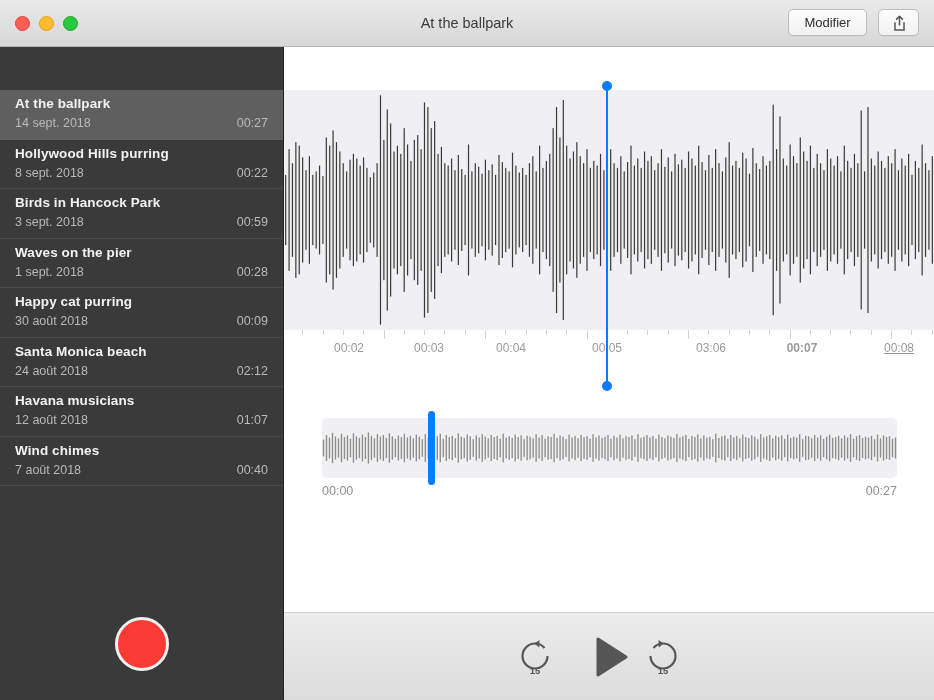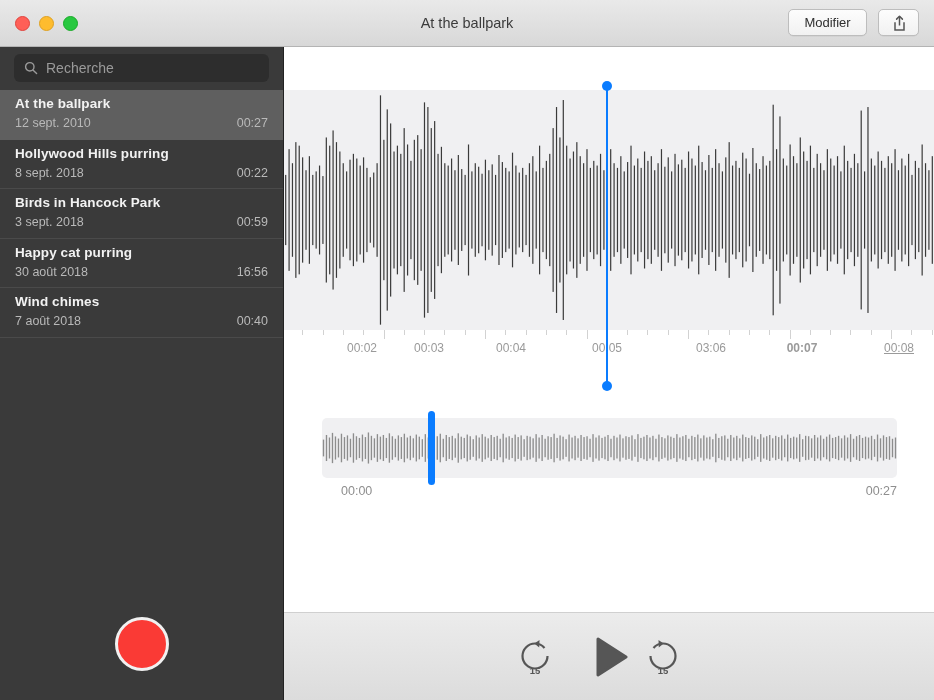--- a/index.html
+++ b/index.html
@@ -185,21 +185,21 @@
   }
   #overview-bars { position: absolute; left: 0; top: 0; width: 575px; height: 60px; }
   #ov-scrub {
     position: absolute; top: 364px;
     width: 7px; height: 74px;
     background: #0a7cff; border-radius: 3.5px;
     z-index: 6;
   }
   .ov-label {
     position: absolute; top: 437px;
-    font-size: 12.5px; color: #8e8e8e; margin-left: 19px;
+    font-size: 12.5px; color: #8e8e8e;
   }
   #ov-label-start { left: 38px; }
   #ov-label-end { right: 37px; }
 
   #timecode {
     position: absolute; left: 0; top: 508px;
     width: 650px; text-align: center;
     font-size: 40px; font-weight: bold;
     color: #2f2f2f; letter-spacing: 0.5px;
   }
@@ -241,50 +241,56 @@
     <div class="tb-btn" id="btn-share">
       <svg width="19" height="19" viewBox="0 0 19 19">
         <path d="M5 8.2 L5 16 L14 16 L14 8.2" fill="none" stroke="#555" stroke-width="1.5"></path>
         <path d="M9.5 2.2 L9.5 11.5" fill="none" stroke="#555" stroke-width="1.5"></path>
         <path d="M6.6 5.1 L9.5 2.2 L12.4 5.1" fill="none" stroke="#555" stroke-width="1.5" stroke-linecap="round" stroke-linejoin="round"></path>
       </svg>
     </div>
   </div>
 
   <div id="sidebar">
-    <div id="search-wrap">
-      <div id="search-field">
-        <svg id="search-icon" viewBox="0 0 14 14">
-          <circle cx="5.8" cy="5.8" r="4.2" fill="none" stroke="#9a9a9a" stroke-width="1.4"></circle>
-          <line x1="8.9" y1="8.9" x2="12.6" y2="12.6" stroke="#9a9a9a" stroke-width="1.4" stroke-linecap="round"></line>
-        </svg>
-        <span id="search-placeholder">Recherche</span>
-      </div>
-    </div>
 
     <div id="memo-list">
         <div class="memo-row selected">
           <div class="memo-title">At the ballpark</div>
-          <div class="memo-date">12 sept. 2010</div>
+          <div class="memo-date">14 sept. 2018</div>
           <div class="memo-dur">00:27</div>
         </div>
         <div class="memo-row">
           <div class="memo-title">Hollywood Hills purring</div>
           <div class="memo-date">8 sept. 2018</div>
           <div class="memo-dur">00:22</div>
         </div>
         <div class="memo-row">
           <div class="memo-title">Birds in Hancock Park</div>
           <div class="memo-date">3 sept. 2018</div>
           <div class="memo-dur">00:59</div>
         </div>
         <div class="memo-row">
+          <div class="memo-title">Waves on the pier</div>
+          <div class="memo-date">1 sept. 2018</div>
+          <div class="memo-dur">00:28</div>
+        </div>
+        <div class="memo-row">
           <div class="memo-title">Happy cat purring</div>
           <div class="memo-date">30 août 2018</div>
-          <div class="memo-dur">16:56</div>
+          <div class="memo-dur">00:09</div>
+        </div>
+        <div class="memo-row">
+          <div class="memo-title">Santa Monica beach</div>
+          <div class="memo-date">24 août 2018</div>
+          <div class="memo-dur">02:12</div>
+        </div>
+        <div class="memo-row">
+          <div class="memo-title">Havana musicians</div>
+          <div class="memo-date">12 août 2018</div>
+          <div class="memo-dur">01:07</div>
         </div>
         <div class="memo-row">
           <div class="memo-title">Wind chimes</div>
           <div class="memo-date">7 août 2018</div>
           <div class="memo-dur">00:40</div>
         </div>
       </div>
 
     <div id="record-area">
       <div id="record-button"></div>
@@ -516,21 +522,21 @@
         <div class="tick minor" style="left: 464.9px;"></div>
         <div class="tick minor" style="left: 485.2px;"></div>
         <div class="tick major" style="left: 505.5px;"></div>
         <div class="tick minor" style="left: 525.8px;"></div>
         <div class="tick minor" style="left: 546.1px;"></div>
         <div class="tick minor" style="left: 566.4px;"></div>
         <div class="tick minor" style="left: 586.7px;"></div>
         <div class="tick major" style="left: 607px;"></div>
         <div class="tick minor" style="left: 627.3px;"></div>
         <div class="tick minor" style="left: 647.6px;"></div>
-        <div class="ruler-label" style="left: 78px;">00:02</div>
+        <div class="ruler-label" style="left: 65px;">00:02</div>
         <div class="ruler-label" style="left: 145px;">00:03</div>
         <div class="ruler-label" style="left: 227px;">00:04</div>
         <div class="ruler-label" style="left: 323px;">00:05</div>
         <div class="ruler-label" style="left: 427px;">03:06</div>
         <div class="ruler-label" style="left: 518px; font-weight: bold;">00:07</div>
         <div class="ruler-label" style="left: 615px; text-decoration: underline;">00:08</div>
       </div>
 
     <div id="playhead" style="left: 322px;">
       <div class="ph-dot" id="ph-dot-top"></div>

